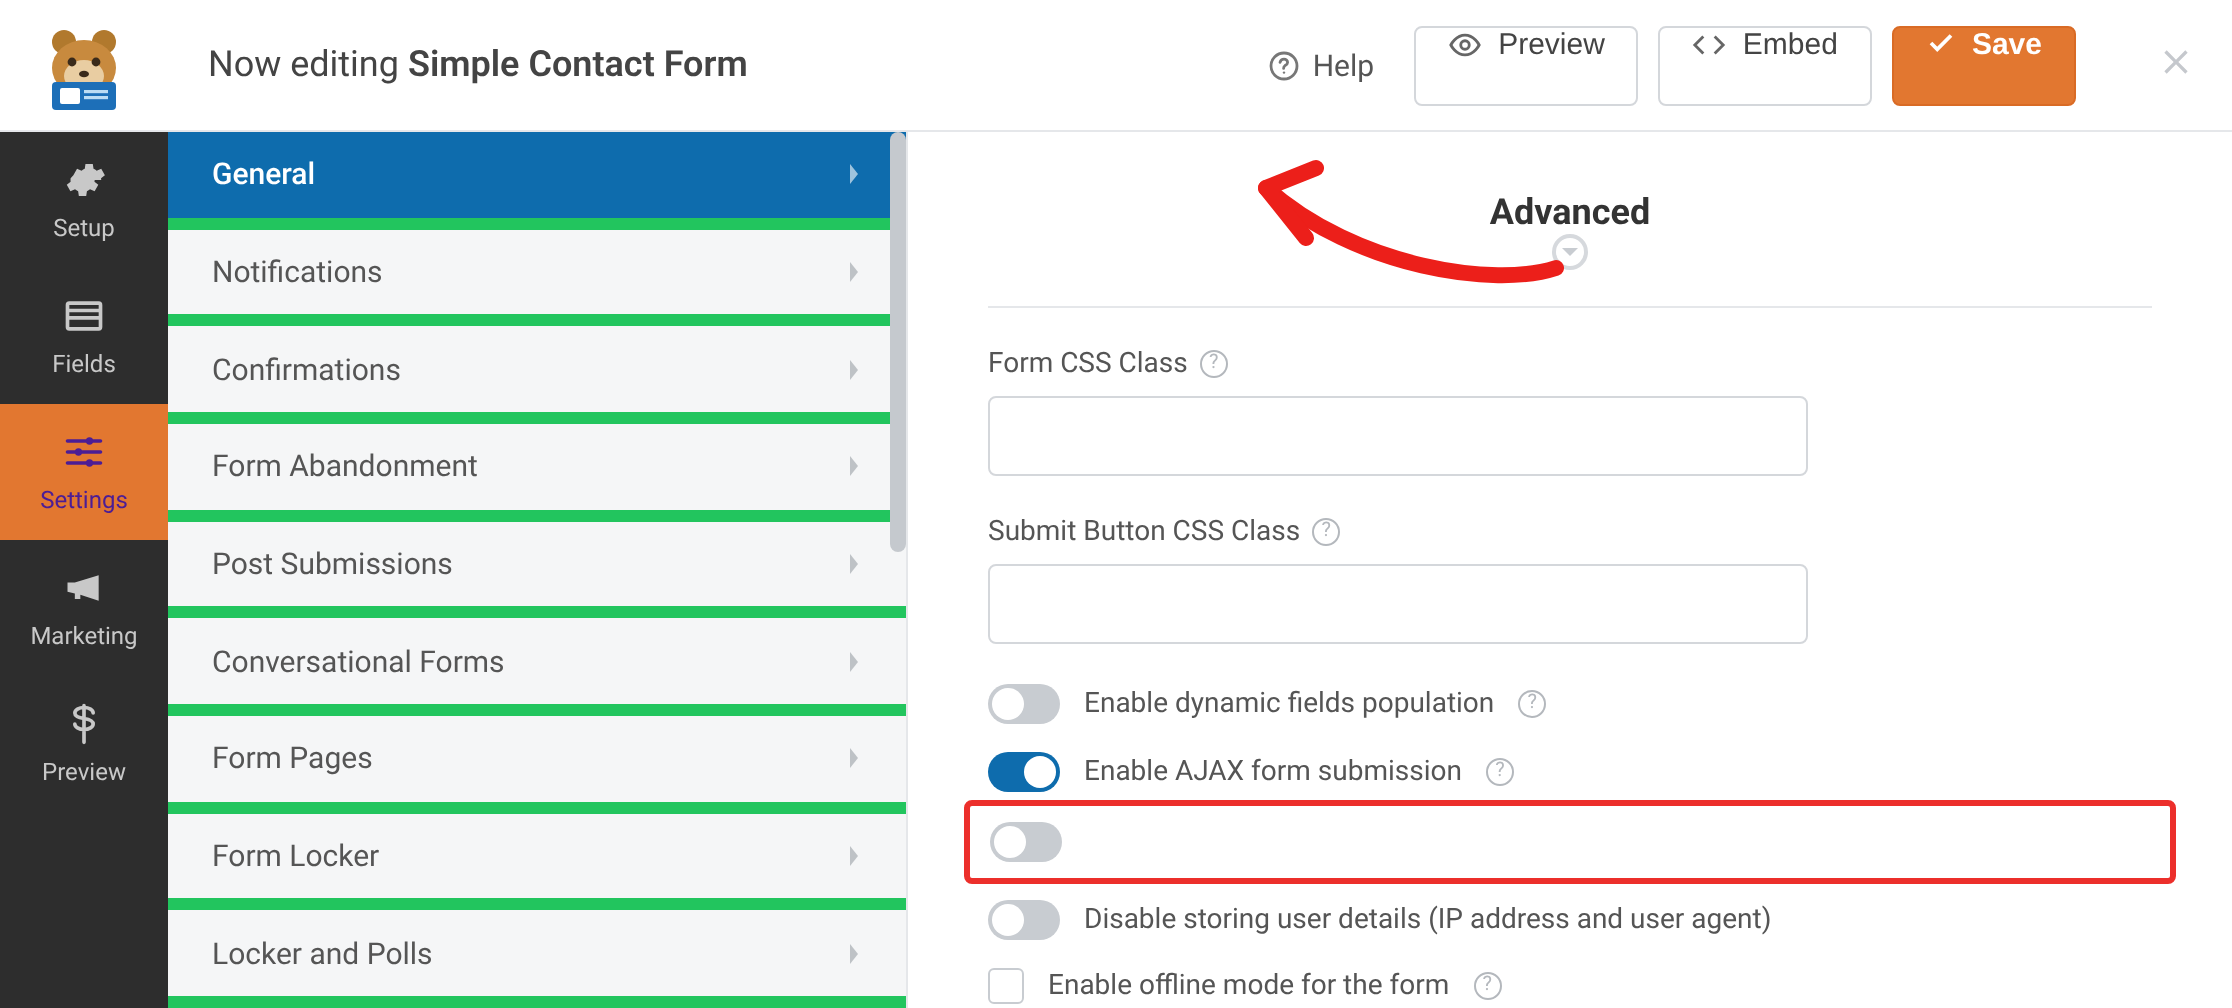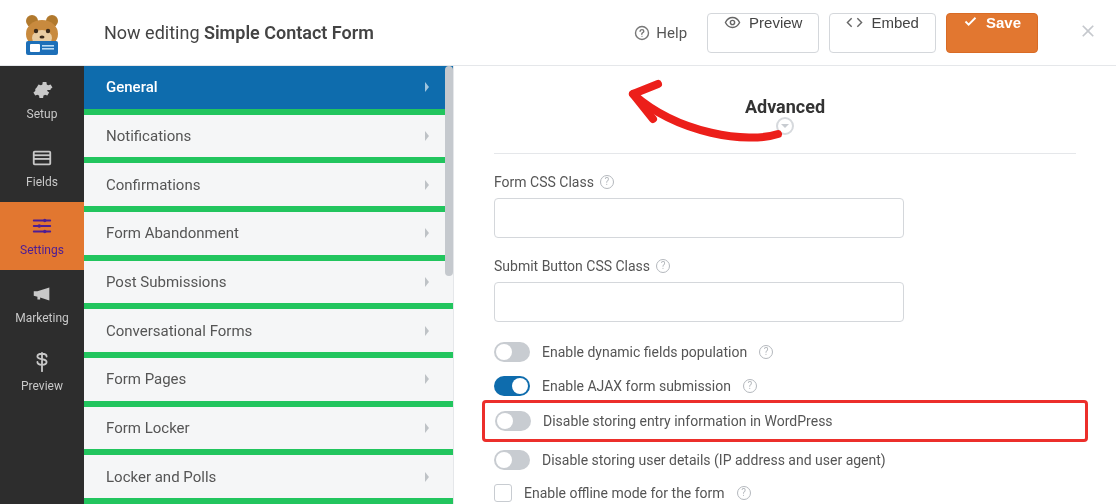--- a/index.html
+++ b/index.html
@@ -257,21 +257,20 @@
           </span>
         <span>Enable AJAX form submission</span>
         <span class="help-q">?</span>
       </div>
 
       <div class="highlight-box">
         <div class="toggle-row" style="margin-bottom:0">
           <span class="toggle">
               <span class="knob"></span>
             </span>
-          <span>Disable storing entry information in WordPress</span>
         </div>
       </div>
 
       <div class="toggle-row">
         <span class="toggle">
             <span class="knob"></span>
           </span>
         <span>Disable storing user details (IP address and user agent)</span>
       </div>
 

